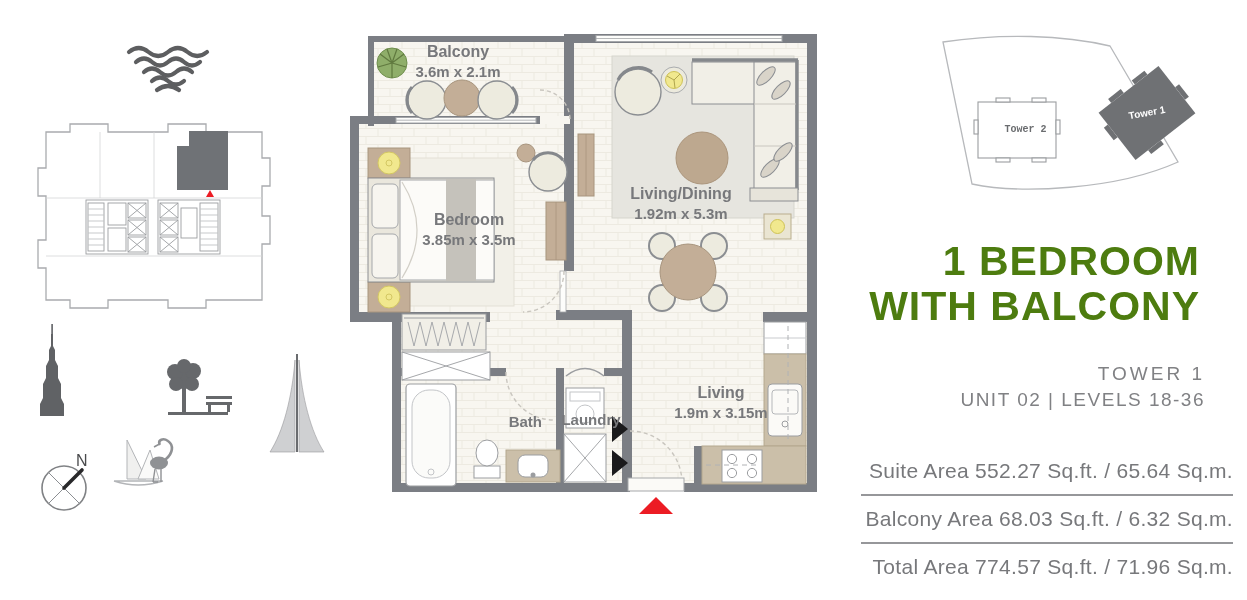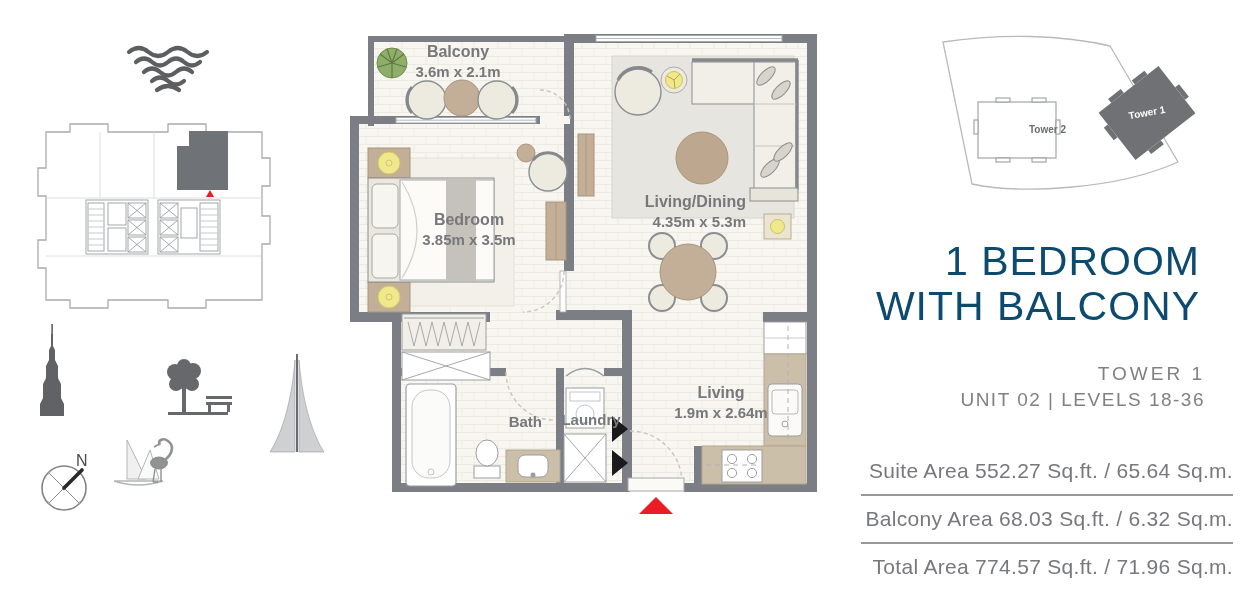--- a/index.html
+++ b/index.html
@@ -10,22 +10,22 @@
   
   .plan-label{position:absolute;color:#77787b;font-weight:700;text-align:center;line-height:1.28;}
   .plan-label .room-name{font-size:16px;display:block;}
   .plan-label .room-dims{font-size:15px;display:block;}
   .plan-label.small .room-name{font-size:15px;}
   
   .site-label{position:absolute;font-size:10px;font-weight:700;text-align:center;}
   .site-label.t2{color:#6a6c6f;}
   .site-label.t1{color:#ffffff;transform:rotate(-10deg);}
   
-  .headline{position:absolute;right:47px;top:239px;text-align:right;color:#0c4a6e;
-            font-size:41px;font-weight:400;letter-spacing:1px;line-height:1.10;}
+  .headline{position:absolute;right:47px;top:239px;text-align:right;color:#4d7c0f;
+            font-size:41px;font-weight:700;letter-spacing:1px;line-height:1.10;}
   .subhead{position:absolute;right:42px;text-align:right;color:#808184;font-weight:400;}
   .subhead.tower{top:363px;font-size:19px;letter-spacing:3px;}
   .subhead.unit{top:389px;font-size:19px;letter-spacing:1.5px;}
   .areas{position:absolute;right:14px;top:458px;width:400px;text-align:right;color:#77787b;}
   .area-line{font-size:21px;letter-spacing:0.3px;line-height:26px;white-space:nowrap;}
   .area-divider{border:none;border-top:2px solid #96979a;width:372px;margin:10px 0 10px auto;}
   .north-label{position:absolute;left:76px;top:452px;font-size:16px;color:#4a4b4d;}
 </style>
 </head>
 <body>
@@ -316,42 +316,42 @@
           <rect x="1185" y="110" width="5" height="16"></rect>
         <rect x="1125" y="143" width="16" height="5"></rect>
       </g>
     </g>
   </svg>
 
   <div class="plan-label" style="left:390px;top:42px;width:136px;">
     <span class="room-name">Balcony</span>
     <span class="room-dims">3.6m x 2.1m</span>
   </div>
-  <div class="plan-label" style="left:616px;top:192px;width:130px;text-align:right;">
+  <div class="plan-label" style="left:616px;top:184px;width:130px;text-align:center;">
     <span class="room-name">Living/Dining</span>
-    <span class="room-dims">4.35m x 5.3m</span>
+    <span class="room-dims">1.92m x 5.3m</span>
   </div>
   <div class="plan-label" style="left:393px;top:210px;width:152px;">
     <span class="room-name">Bedroom</span>
     <span class="room-dims">3.85m x 3.5m</span>
   </div>
   <div class="plan-label" style="left:658px;top:383px;width:126px;">
     <span class="room-name">Living</span>
-    <span class="room-dims">1.9m x 2.64m</span>
+    <span class="room-dims">1.9m x 3.15m</span>
   </div>
   <div class="plan-label small" style="left:470px;top:412px;width:72px;text-align:right;">
     <span class="room-name">Bath</span>
   </div>
   <div class="plan-label small" style="left:550px;top:404px;width:82px;margin-top:6px;">
     <span class="room-name">Laundry</span>
   </div>
 
   <div class="north-label">N</div>
 
-  <div class="site-label t2" style="left:1000px;top:124px;width:95px;">Tower 2</div>
+  <div class="site-label t2" style="left:978px;top:124px;width:95px;font-family:Liberation Mono, monospace;">Tower 2</div>
   <div class="site-label t1" style="left:1108px;top:107px;width:78px;">Tower 1</div>
 
   <div class="headline">
     <div>1 BEDROOM</div>
     <div>WITH BALCONY</div>
   </div>
   <div class="subhead tower">TOWER 1</div>
   <div class="subhead unit">UNIT 02 | LEVELS 18-36</div>
 
   <div class="areas">

